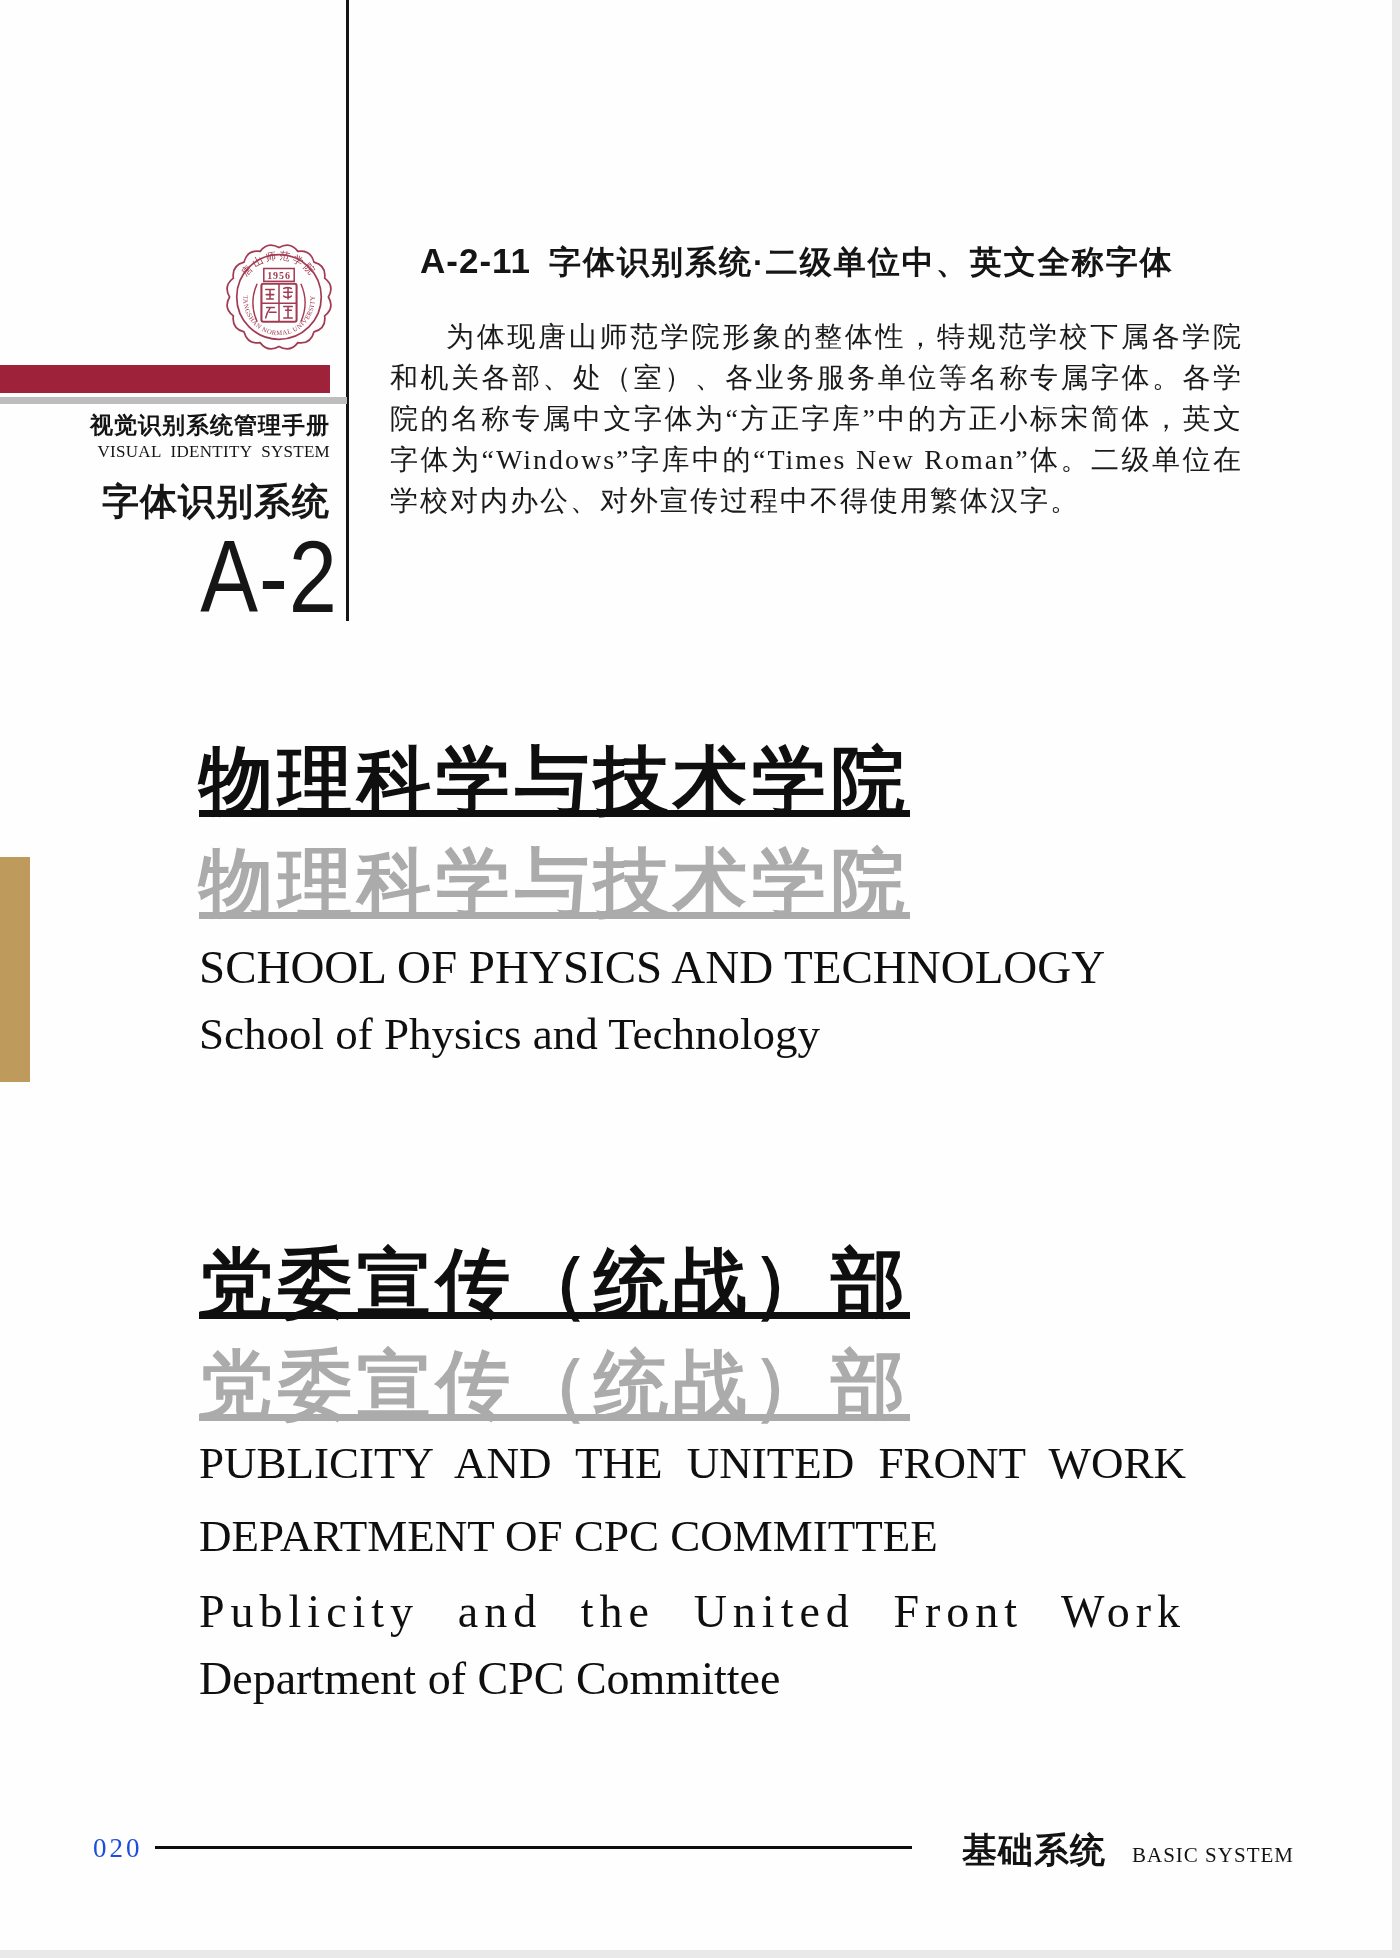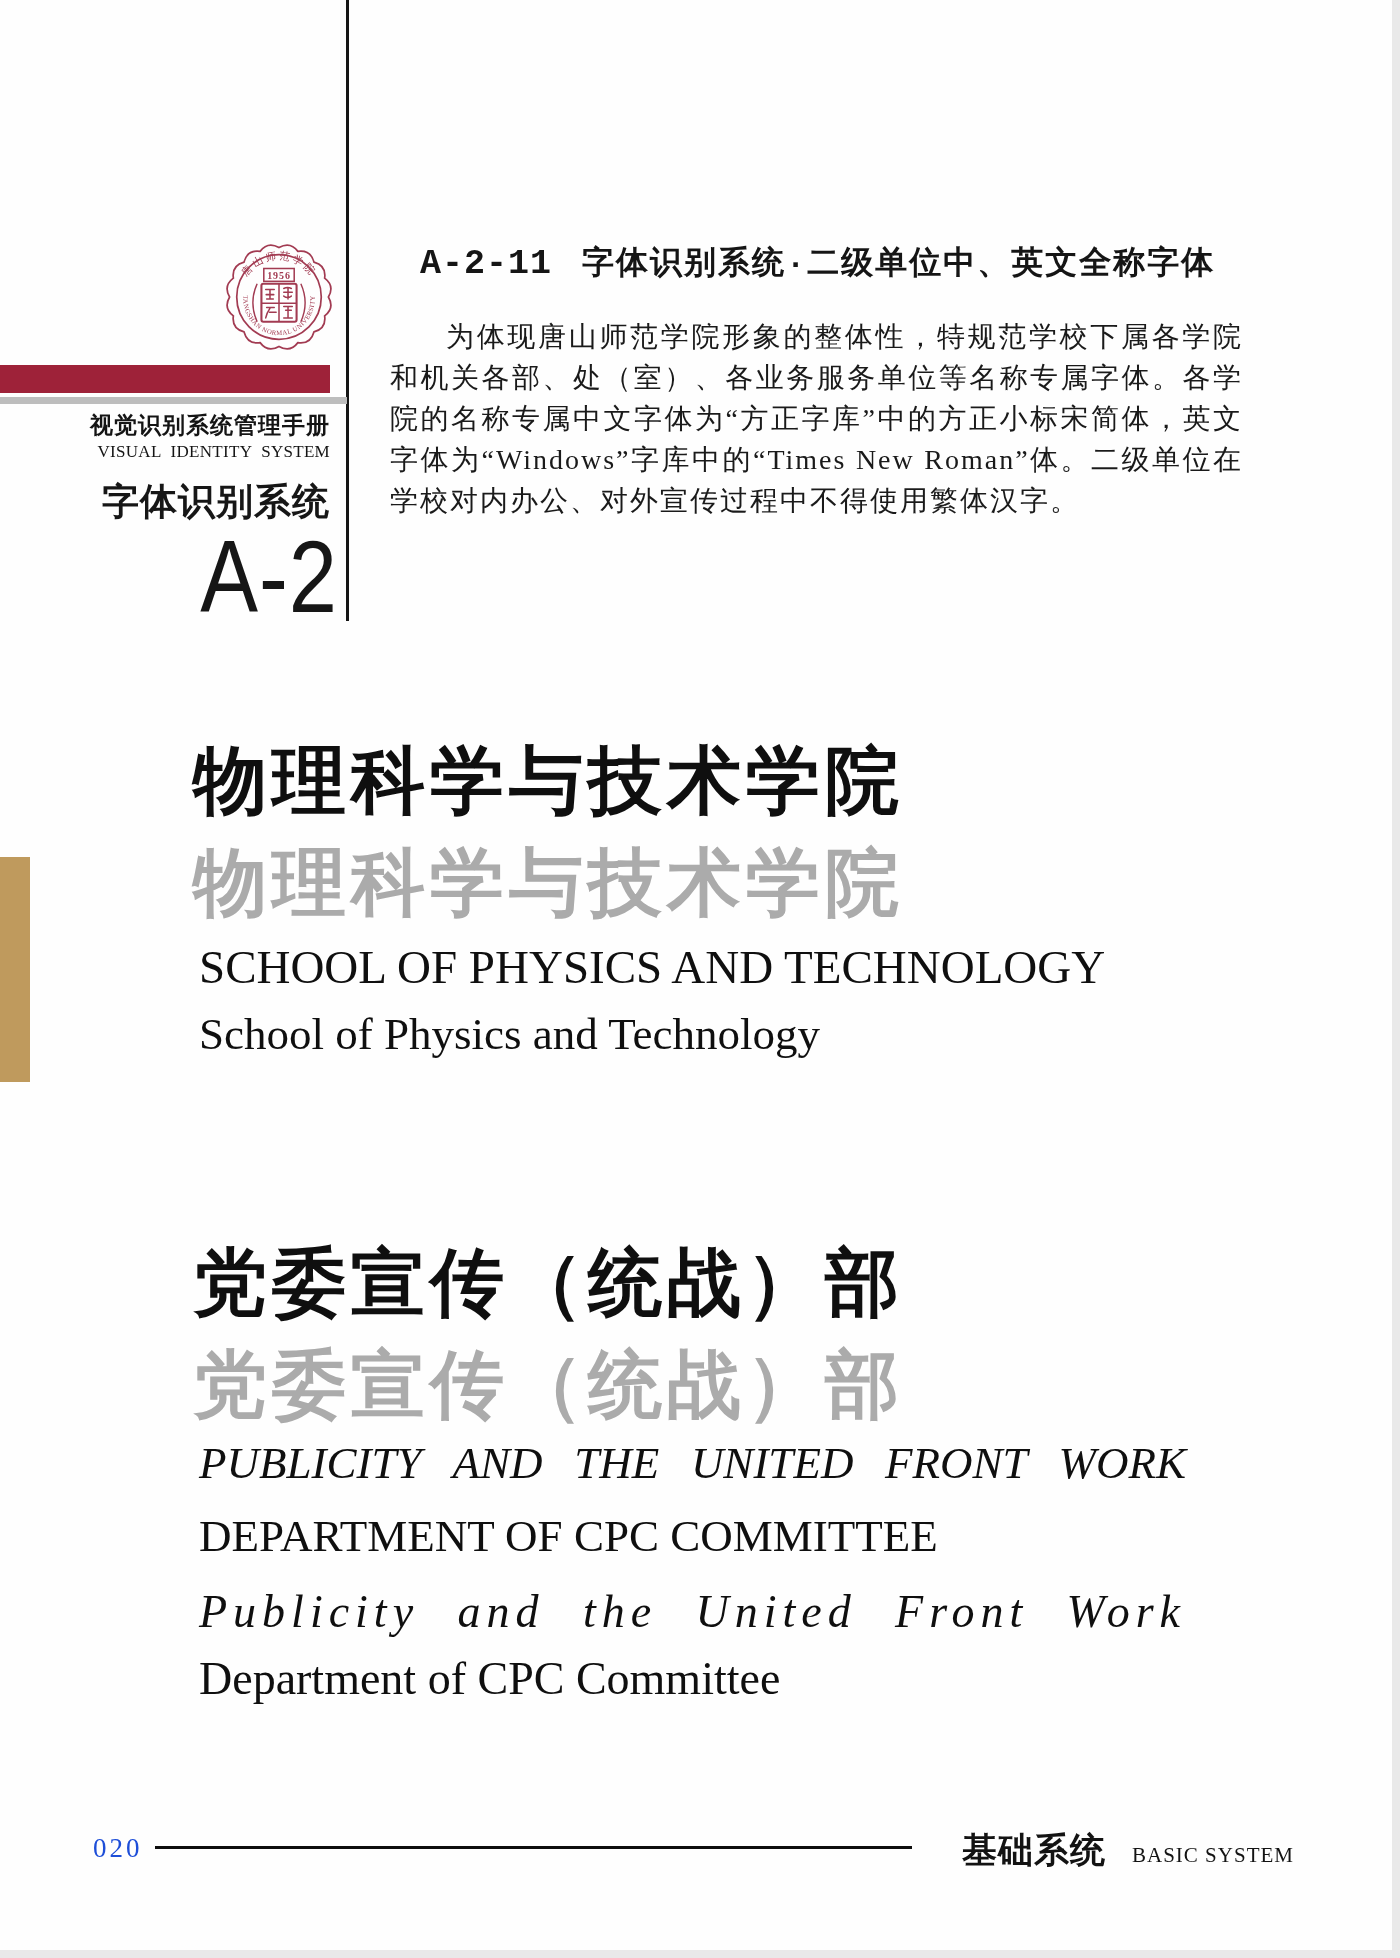--- a/index.html
+++ b/index.html
@@ -23,37 +23,37 @@
   .sidebar-text { right:1070px; top:410px; text-align:right; white-space:nowrap; }
   .manual-cn { font-weight:bold; font-size:23px; letter-spacing:1px; color:#141414; }
   .manual-en { font-size:17px; letter-spacing:.3px; word-spacing:5px; color:#141414; margin-top:1px; }
   .section-title { font-family:"Liberation Sans","DejaVu Sans",sans-serif; font-weight:700;
     font-size:37px; letter-spacing:1px; color:#161616; margin-top:15px; }
   .a2 { right:1062px; top:526px; font-family:"Liberation Sans","DejaVu Sans",sans-serif;
     font-weight:500; font-size:102px; line-height:1; letter-spacing:1px;
     transform:scaleX(.85); transform-origin:100% 0; color:#161616; white-space:nowrap; }
 
   
-  .content-header { left:420px; top:241px; display:flex; align-items:baseline; gap:30px;
-    font-family:Liberation Mono, monospace; font-weight:700; color:#151515; white-space:nowrap; }
+  .content-header { left:420px; top:241px; display:flex; align-items:baseline; gap:18px;
+    font-family:Liberation Sans, sans-serif; font-weight:700; color:#151515; white-space:nowrap; }
   .header-code { font-size:35px; letter-spacing:1px; }
   .header-title { font-size:32px; letter-spacing:2px; }
 
   
   .intro { left:390px; top:316px; width:853px; font-size:28px; line-height:41px;
     letter-spacing:2px; text-align:justify; text-indent:2em; color:#1a1a1a; }
 
   
-  .cjk-name { left:193px; font-weight:600; font-size:74px; line-height:1; letter-spacing:5px;
-    color:#0f0f0f; white-space:nowrap; }
+  .cjk-name { left:199px; font-weight:600; font-size:74px; line-height:1; letter-spacing:5px;
+    color:#0f0f0f; white-space:nowrap;text-decoration:underline; }
   .cjk-ghost { color:#ABABAB; }
   .en-caps { left:199px; font-size:47px; line-height:1; color:#0f0f0f; white-space:nowrap; }
   .en-mixed { left:199px; font-size:45px; line-height:1; color:#0f0f0f; white-space:nowrap; }
   .caps-sm { font-size:45px; }
-  .justify-line { white-space:normal; width:987px; text-align:justify; text-align-last:justify;font-style:italic; }
+  .justify-line { white-space:normal; width:987px; text-align:justify; text-align-last:justify; }
   .tracked { font-size:46px; letter-spacing:6px; }
   .mixed-2 { font-size:46px; }
 
   
   .page-num { left:93px; top:1833px; font-size:27px; letter-spacing:3px; color:#1d4ed8; }
   .footer-rule { left:155px; top:1846px; width:757px; height:3px; background:#0d0d0d; }
   .footer-cn { left:962px; top:1827px; font-family:"Liberation Sans","DejaVu Sans",sans-serif;
     font-weight:700; font-size:35px; letter-spacing:1px; color:#131313; }
   .footer-en { left:1132px; top:1843px; font-size:21px; letter-spacing:1px; color:#131313; }
 

